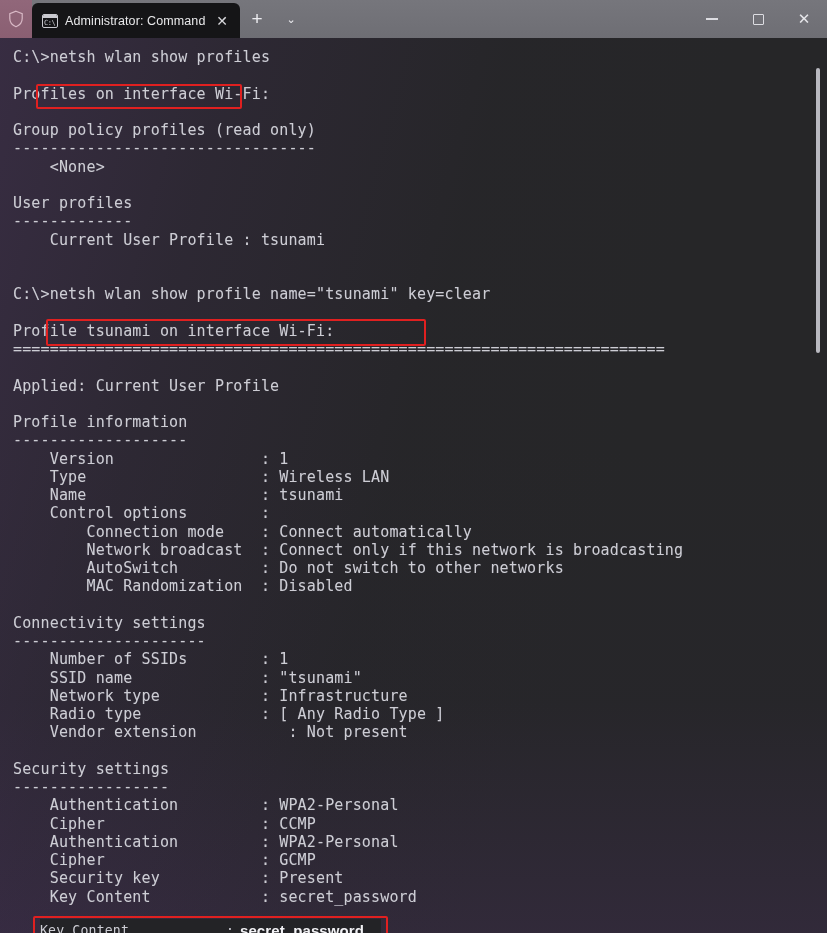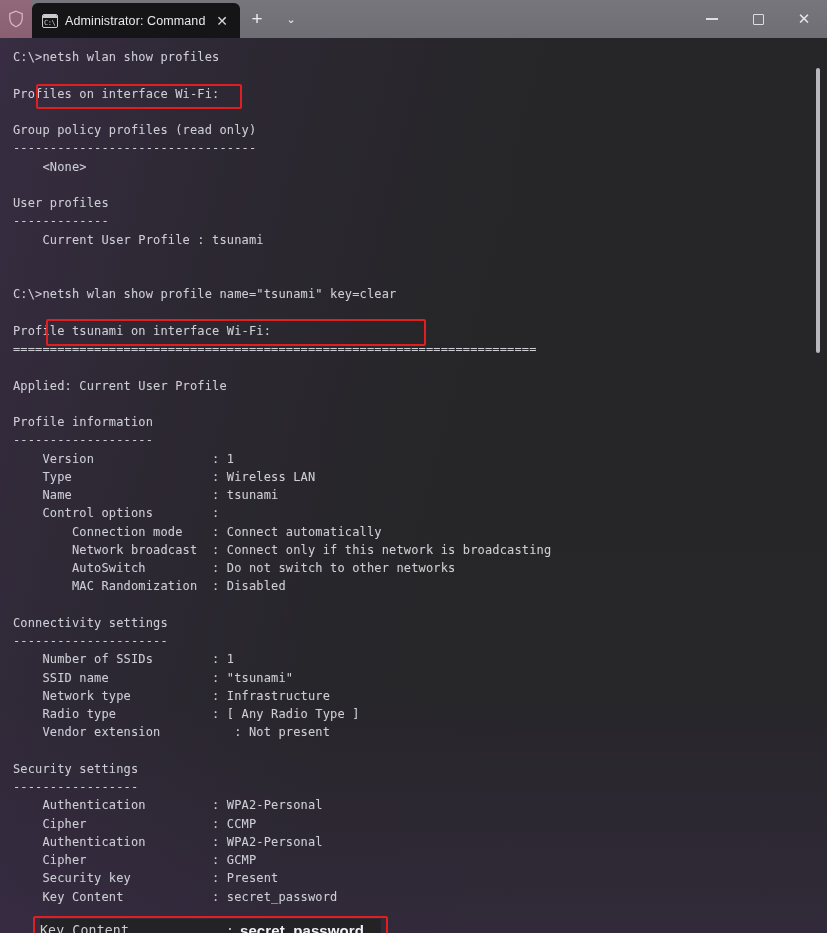--- a/index.html
+++ b/index.html
@@ -166,21 +166,21 @@
       #262628;
   }
   .screen {
     position: absolute;
     top: 10px;
     left: 13px;
     right: 0;
     bottom: 0;
     color: #cdcdd4;
     font-family: "DejaVu Sans Mono", monospace;
-    font-size: 12px;
+    font-size: 15px;
     line-height: 18.25px;
     white-space: pre;
     letter-spacing: 0.15px;
     text-shadow: 0 0 1px rgba(180,180,200,0.25);
   }
   .line { height: 18.25px; }
 
   
   .redbox {
     position: absolute;

